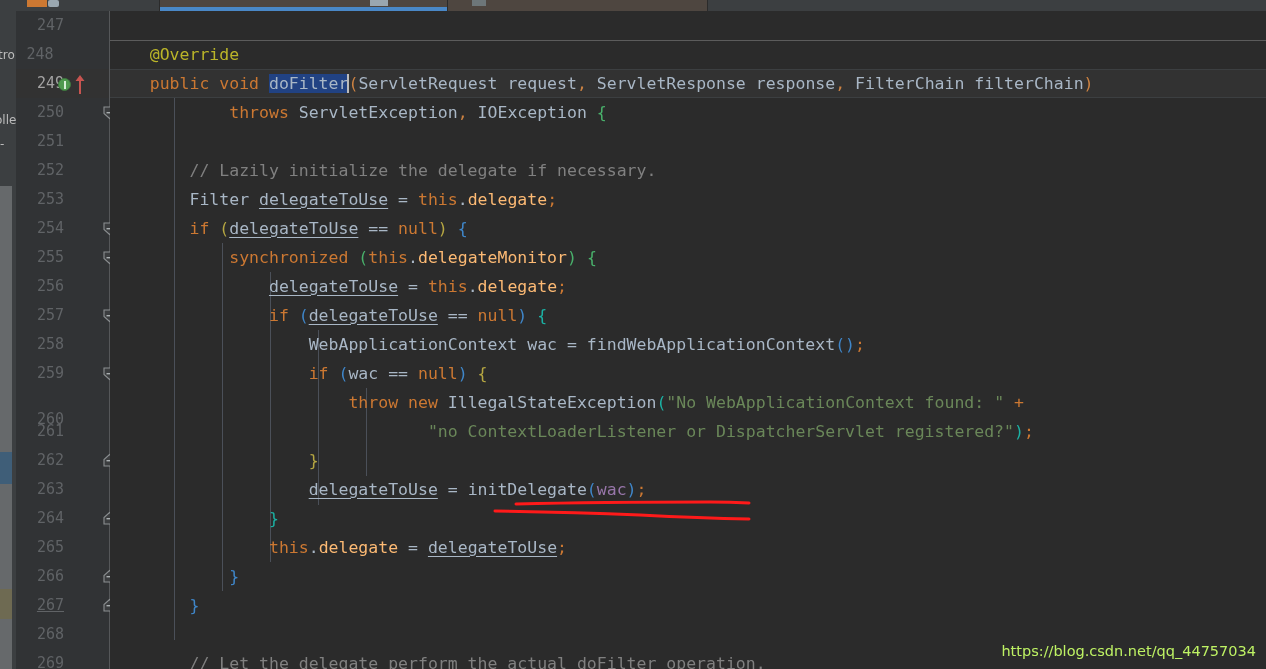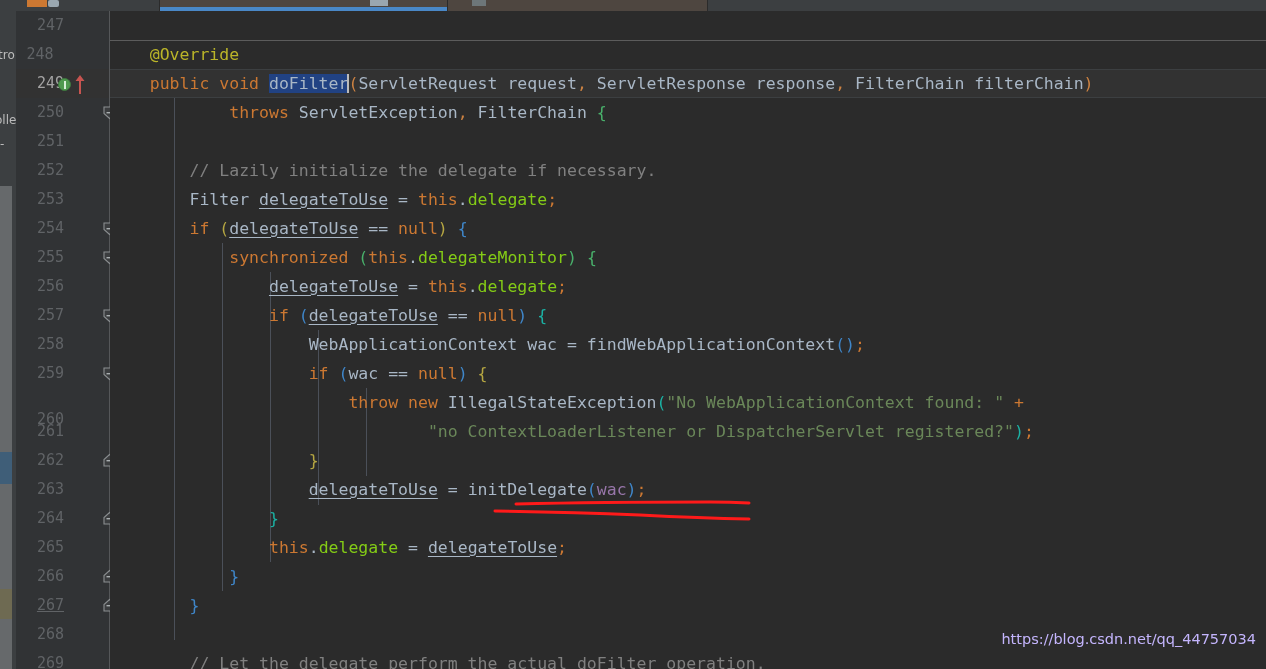--- a/index.html
+++ b/index.html
@@ -63,21 +63,21 @@
 
   .code { position:absolute; left:0; top:0; width:1156px; }
   .ln { position:relative; height:29px; line-height:29px; white-space:pre;
         font-size:16.5px; letter-spacing:0px;
         font-family:"DejaVu Sans Mono","Liberation Mono",monospace; color:#a9b7c6; }
 
   
   .kw   { color:#cc7832; }          
   .ann  { color:#bbb529; }          
   .id   { color:#a9b7c6; }          
-  .fld  { color:#84cc16; }          
+  .fld  { color:#fdba74; }          
   .cmt  { color:#808080; }          
   .str  { color:#6a8759; }          
   .lv   { color:#a9b7c6; text-decoration:underline; text-underline-offset:3px; } 
   .b1   { color:#cc8242; }          
   .b2   { color:#1bb1a4; }          
   .b3   { color:#3f86c9; }          
   .b4   { color:#b5a642; }          
   .b5   { color:#49b06b; }          
   .semi { color:#cc7832; }
   .par  { color:#9876aa; }          
@@ -90,21 +90,21 @@
   .iguide { position:absolute; top:0; width:1px; background:#4b5059; }
 
   
   .methodsep { position:absolute; left:0; width:1156px; height:1px; background:#5c5c5c; }
 
   
   .annot { position:absolute; left:0; top:0; width:1266px; height:669px;
            pointer-events:none; }
 
   
-  .watermark { position:absolute; right:10px; bottom:22px; color:#c4b5fd;
+  .watermark { position:absolute; right:10px; bottom:10px; color:#bef264;
                font-size:14.5px; font-family:"DejaVu Sans","Liberation Sans",sans-serif;
                white-space:nowrap; }
 </style>
 </head>
 <body>
 
 <div id="app">
 
   <div class="tabstrip">
     <div class="tab-a"></div>
@@ -246,21 +246,21 @@
       <div class="iguide" style="left:256px; top:377px; height:88px;"></div>
 
       <div class="code">
 
         <div class="ln"></div>
 
         <div class="ln"><span class="ann">    @Override</span></div>
 
         <div class="ln"><span class="kw">    public void </span><span class="sel">doFilter</span><span class="caret"></span><span class="b1">(</span><span class="id">ServletRequest request</span><span class="b1">,</span><span class="id"> ServletResponse response</span><span class="b1">,</span><span class="id"> FilterChain filterChain</span><span class="b1">)</span></div>
 
-        <div class="ln"><span class="kw">            throws </span><span class="id">ServletException</span><span class="b1">,</span><span class="id"> FilterChain </span><span class="b5">{</span></div>
+        <div class="ln"><span class="kw">            throws </span><span class="id">ServletException</span><span class="b1">,</span><span class="id"> IOException </span><span class="b5">{</span></div>
 
         <div class="ln"></div>
 
         <div class="ln"><span class="cmt">        // Lazily initialize the delegate if necessary.</span></div>
 
         <div class="ln"><span class="id">        Filter </span><span class="lv">delegateToUse</span><span class="id"> = </span><span class="kw">this</span><span class="id">.</span><span class="fld">delegate</span><span class="semi">;</span></div>
 
         <div class="ln"><span class="kw">        if </span><span class="b4">(</span><span class="lv">delegateToUse</span><span class="id"> == </span><span class="kw">null</span><span class="b4">)</span><span class="id"> </span><span class="b3">{</span></div>
 
         <div class="ln"><span class="kw">            synchronized </span><span class="b5">(</span><span class="kw">this</span><span class="id">.</span><span class="fld">delegateMonitor</span><span class="b5">)</span><span class="id"> </span><span class="b5">{</span></div>

